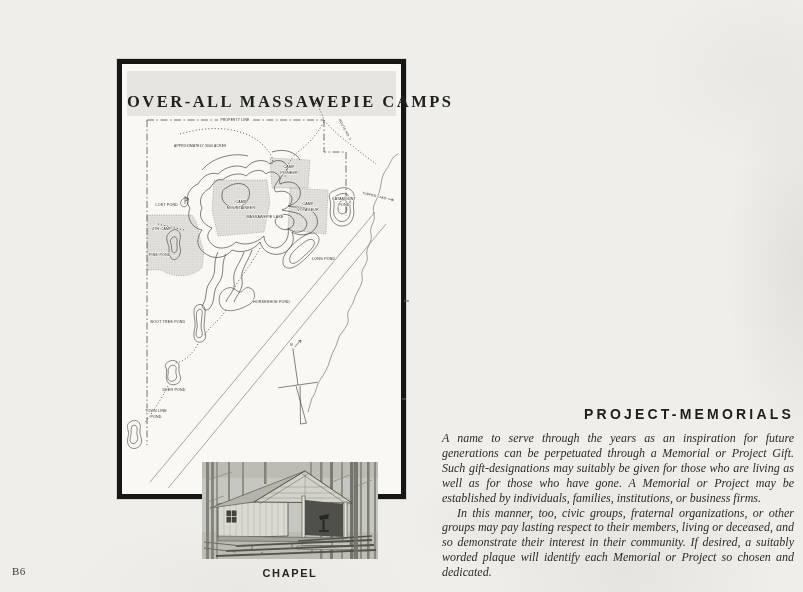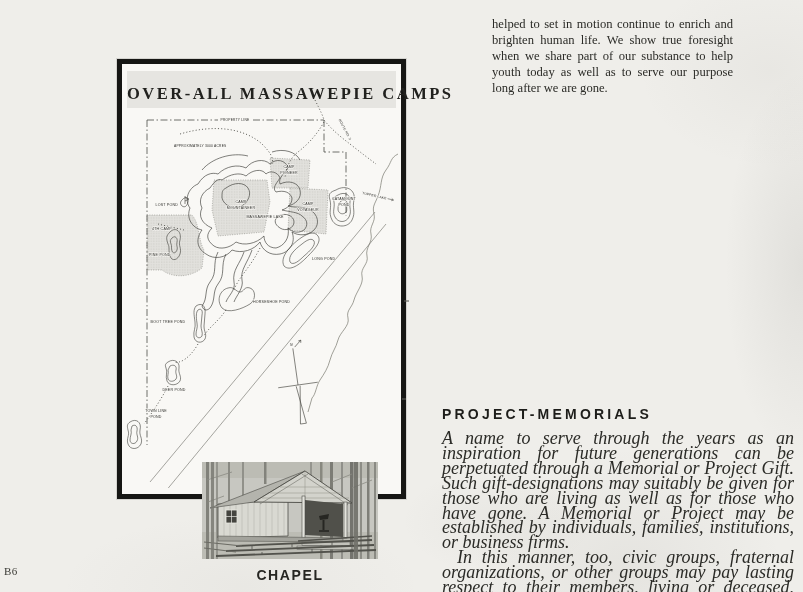--- a/index.html
+++ b/index.html
@@ -19,60 +19,60 @@
   
   .map-frame{
     position:absolute;left:117px;top:59px;width:279px;height:430px;
     border:5px solid #161614;background:#f9f8f5;
     box-shadow:0 0 0 1px rgba(60,60,55,.15);
   }
   .map-title{
     margin:7px 5px 0 5px;background:#e6e5e1;
     text-align:center;font-family:"Liberation Serif",serif;
     font-size:16.5px;font-weight:bold;letter-spacing:2.5px;color:#21211e;
-    padding:13px 0 4px 0;white-space:nowrap;
+    padding:21px 0 4px 0;white-space:nowrap;
   }
   .map-svg{position:absolute;left:0;top:36px;width:279px;height:388px;}
   .mlabel{
     font-family:"Liberation Sans",sans-serif;font-size:3.6px;fill:#2e2e2a;
     letter-spacing:.2px;paint-order:stroke;stroke:#f9f8f5;stroke-width:.9px;
   }
   .mlabel-sm{font-size:3.3px;}
   .speck{position:absolute;background:rgba(95,95,88,.55);}
   .speck-1{left:404px;top:300px;width:5px;height:2px;}
   .speck-2{left:402px;top:398px;width:4px;height:2px;}
 
   
   .chapel-photo{position:absolute;left:202px;top:462px;width:176px;height:97px;}
   .chapel-caption{
     position:absolute;left:202px;top:567px;width:176px;text-align:center;
-    font-family:"Liberation Sans",sans-serif;font-weight:bold;font-size:14px;
+    font-family:"Liberation Sans",sans-serif;font-weight:bold;font-size:11px;
     letter-spacing:1.6px;color:#262622;
   }
 
   .page-number{
-    position:absolute;left:4px;top:565px;
+    position:absolute;left:12px;top:565px;
     font-size:11px;color:#3a3a35;letter-spacing:.5px;
   }
 
   
   .article{
     position:absolute;left:492px;top:17px;width:241px;
     font-size:12.6px;line-height:15.9px;text-align:justify;
   }
   .article p{margin:0;}
   .article p.indent{text-indent:17px;}
 
   .memorials{position:absolute;left:442px;top:406px;width:352px;}
   .memorials-heading{
-    text-align:left;font-family:"Liberation Sans",sans-serif;font-weight:bold;
+    text-align:right;font-family:"Liberation Sans",sans-serif;font-weight:bold;
     font-size:14px;letter-spacing:3.2px;color:#1d1d1a;margin:0 0 9px 0;
   }
   .memorials p{
-    margin:0;font-style:italic;font-size:18px;line-height:14.9px;text-align:justify;
+    margin:0;font-style:italic;font-size:12px;line-height:14.9px;text-align:justify;
   }
   .memorials p.indent{text-indent:15px;}
 </style>
 </head>
 <body>
 
 <div class="page">
 
   <div class="map-frame">
     <div class="map-title">OVER-ALL MASSAWEPIE CAMPS</div>
@@ -247,21 +247,20 @@
 
     <rect x="152" y="0" width="4" height="97" fill="#6f6f68" opacity="0.9"></rect>
     <rect x="9" y="0" width="3" height="97" fill="#7a7a73" opacity="0.85"></rect>
   </svg>
 
   <div class="chapel-caption">CHAPEL</div>
 
   <div class="page-number">B6</div>
 
   <div class="article">
-    <p>helped to set in motion continue to enrich and brighten human life. We show true foresight when we share part of our substance to help youth today as well as to serve our purpose long after we are gone.</p>
   </div>
 
   <div class="memorials">
     <h2 class="memorials-heading">PROJECT-MEMORIALS</h2>
     <p>A name to serve through the years as an inspiration for future generations can be perpetuated through a Memorial or Project Gift. Such gift-designations may suitably be given for those who are living as well as for those who have gone. A Memorial or Project may be established by individuals, families, institutions, or business firms.</p>
     <p class="indent">In this manner, too, civic groups, fraternal organizations, or other groups may pay lasting respect to their members, living or deceased, and so demonstrate their interest in their community. If desired, a suitably worded plaque will identify each Memorial or Project so chosen and dedicated.</p>
   </div>
 
 </div>
 

